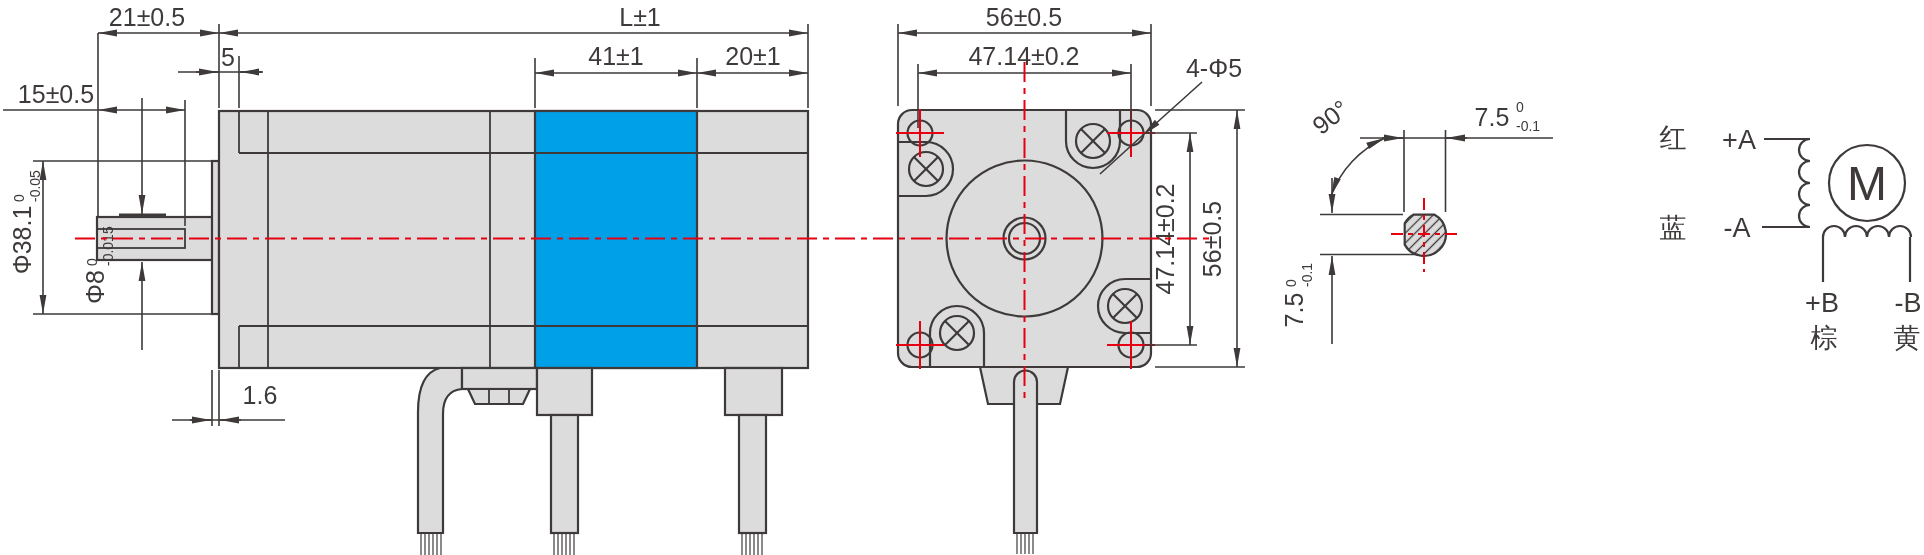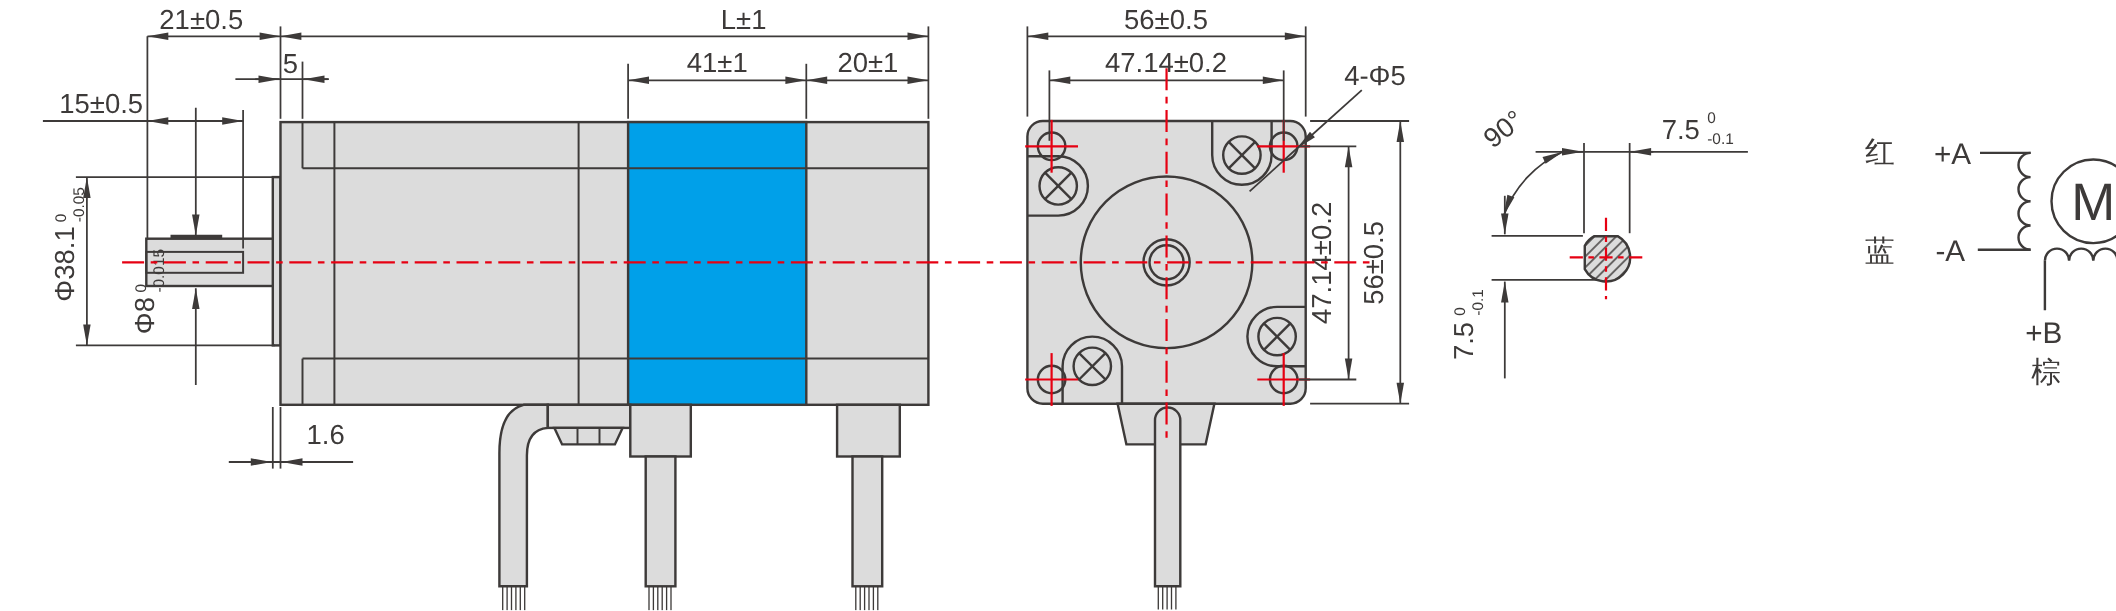--- a/index.html
+++ b/index.html
@@ -1,19 +1,19 @@
 <!DOCTYPE html>
 <html style="--line: #3d3a39; --red: #e60012; --gray: #dcdcdc; --blue: #00a0e9; --bg: #ffffff;"><head>
 <meta charset="utf-8">
 <style>
   :root{
     --line:#3d3a39; --red:#e60012; --gray:#dcdcdc; --blue:#00a0e9; --bg:#ffffff;
   }
   html,body{margin:0;padding:0;background:var(--bg);}
-  .stage{width:1720px;height:555px;position:relative;background:var(--bg);margin-left:36px;}
+  .stage{width:1720px;height:555px;position:relative;background:var(--bg);}
   svg{display:block;}
   .ol{fill:var(--gray);stroke:var(--line);stroke-width:2.2;}
   .olw{fill:none;stroke:var(--line);stroke-width:2.2;}
   .inl{stroke:var(--line);stroke-width:1.8;fill:none;}
   .dim{stroke:var(--line);stroke-width:1.6;fill:none;}
   .redln{stroke:var(--red);stroke-width:2;fill:none;}
   .reddash{stroke:var(--red);stroke-width:2;fill:none;stroke-dasharray:20 6 6 6;}
   .reddash2{stroke:var(--red);stroke-width:2;fill:none;stroke-dasharray:12 5 5 5;}
   .strand{stroke:var(--line);stroke-width:1.2;fill:none;}
   text{font-family:"Liberation Sans","DejaVu Sans",sans-serif;fill:var(--line);}

